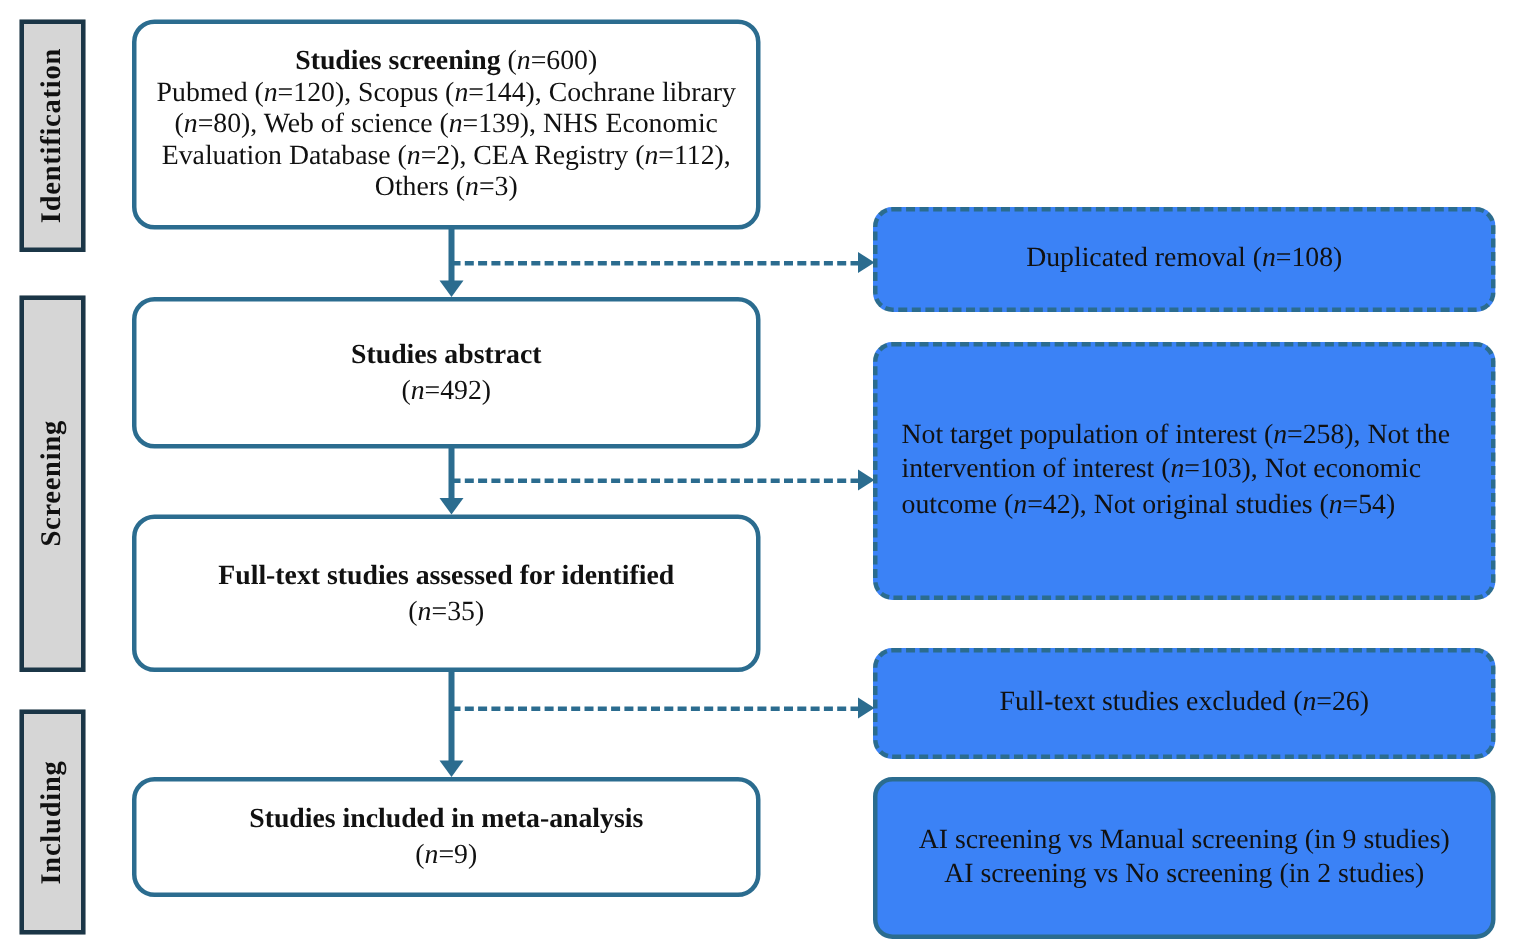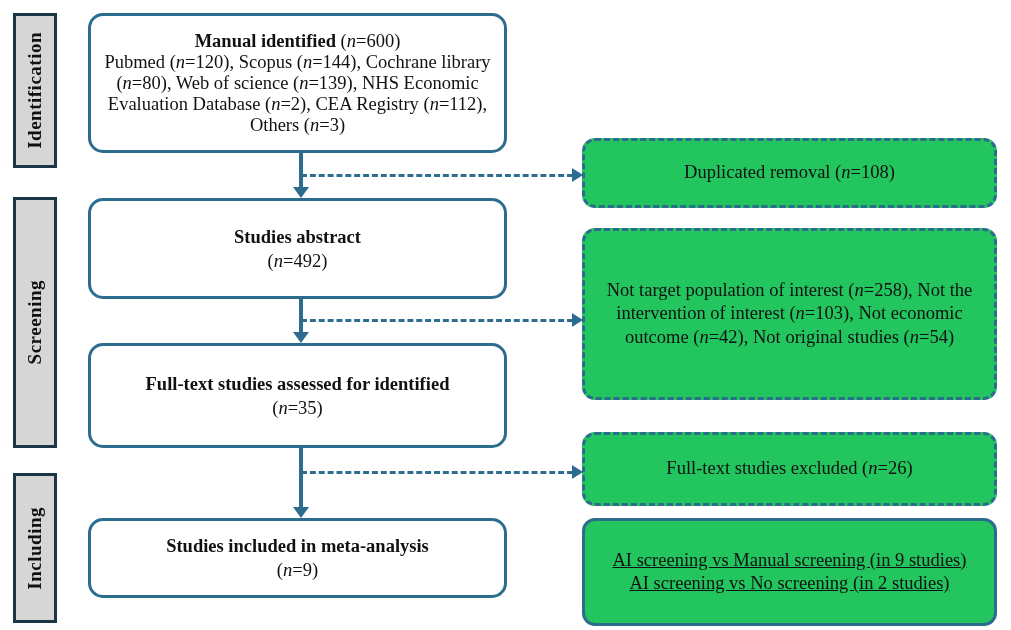--- a/index.html
+++ b/index.html
@@ -60,27 +60,27 @@
     position: absolute;
     left: 582px;
     width: 415px;
     box-sizing: border-box;
     border: 3px dashed var(--accent, #2b6c8f);
     border-radius: 13px;
     display: flex;
     flex-direction: column;
     align-items: center;
     justify-content: center;
-    text-align: center;
+    text-align: left;
     font-size: 18.5px;
     line-height: 23.5px;
     padding: 4px 16px;
-    background: #22c55e;
+    background: #3b82f6;
   }
-  .side-box.solid { border-style: solid; text-decoration: underline; }
+  .side-box.solid { border-style: solid; }
 
   
   .vline {
     position: absolute;
     left: 299px;
     width: 4px;
     background: var(--accent, #2b6c8f);
   }
   .v-arrowhead {
     position: absolute;
@@ -116,21 +116,21 @@
   </div>
   <div class="stage-label" style="top:197px;height:251px">
     <span class="vtext">Screening</span>
   </div>
   <div class="stage-label" style="top:473px;height:150px">
     <span class="vtext">Including</span>
   </div>
 
   <div class="main-box dense" style="top:13px;height:140px">
     <div>
-      <span class="b">Manual identified</span><span> (<i>n</i>=600)</span>
+      <span class="b">Studies screening</span><span> (<i>n</i>=600)</span>
     </div>
     <div>Pubmed (<i>n</i>=120), Scopus (<i>n</i>=144), Cochrane library (<i>n</i>=80), Web of science (<i>n</i>=139), NHS Economic Evaluation Database (<i>n</i>=2), CEA Registry (<i>n</i>=112), Others (<i>n</i>=3)</div>
   </div>
 
   <div class="main-box" style="top:198px;height:101px">
     <div class="b">Studies abstract</div>
     <div>(<i>n</i>=492)</div>
   </div>
 
   <div class="main-box" style="top:343px;height:105px">

